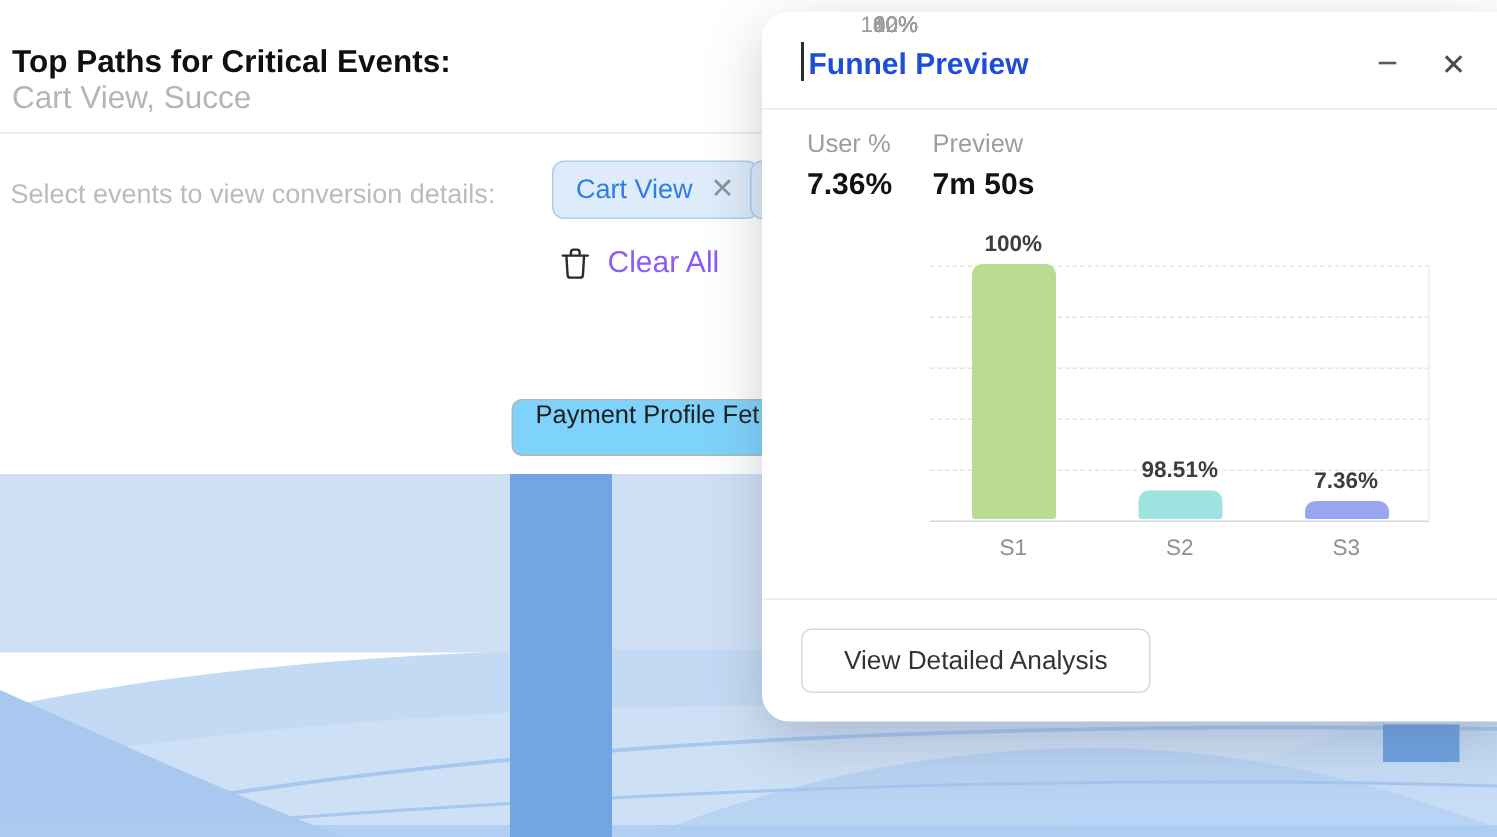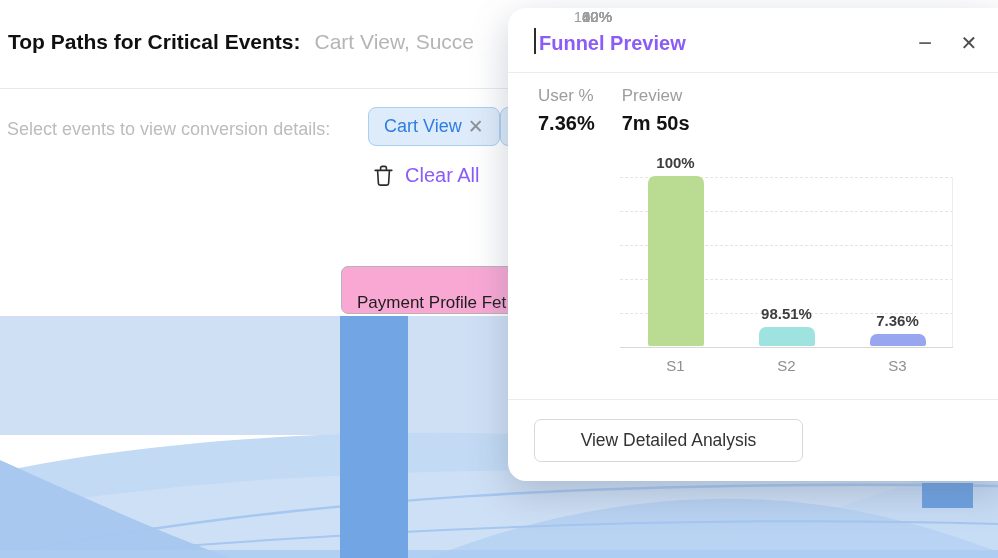--- a/index.html
+++ b/index.html
@@ -6,42 +6,42 @@
   body{
     width:998px;height:558px;position:relative;overflow:hidden;
     background:#ffffff;
     font-family:"Liberation Sans",sans-serif;
     -webkit-font-smoothing:antialiased;
   }
   
   .bg-art{position:absolute;left:0;top:300px;width:998px;height:258px;z-index:0;}
   
   .main{position:absolute;inset:0;z-index:1;}
-  .page-header{position:absolute;left:8px;top:30px;display:flex;align-items:baseline;gap:14px;font-size:21px;white-space:nowrap;}
+  .page-header{position:absolute;left:8px;top:30px;display:flex;align-items:baseline;font-size:21px;white-space:nowrap;flex-direction:column;}
   .page-title{font-weight:bold;color:#101010;}
   .page-subtitle{color:#b5b5b5;}
   .header-divider{position:absolute;left:0;top:88px;width:998px;height:1px;background:#e9e9e9;}
   .prompt{position:absolute;left:7px;top:111px;width:352px;font-size:18px;line-height:37px;color:#bcbcbc;}
-  .chip{position:absolute;top:107px;height:39px;display:flex;align-items:center;gap:6px;
+  .chip{position:absolute;top:107px;height:39px;display:flex;align-items:center;gap:12px;
         padding:0 15px;border:1px solid #a9cff1;background:#ddebfa;border-radius:8px;
         color:#2e7ee0;font-size:18px;box-sizing:border-box;text-align:right;}
   .chip-1{left:368px;}
   .chip-2{left:500px;width:46px;}
   .chip-x{color:#8d9199;font-size:19px;line-height:1;}
   .clear-all{position:absolute;left:374px;top:164px;display:flex;align-items:center;gap:12px;
              font-size:20px;color:#8b5cf6;cursor:pointer;}
-  .event-btn{position:absolute;left:341px;top:266px;height:48px;width:182px;
-             background:#f9a8d4;border:1px solid #b5b5b5;border-radius:7px;
-             font-size:17px;color:#1d1d1d;display:flex;align-items:flex-end;
+  .event-btn{position:absolute;left:341px;top:266px;height:38px;width:182px;
+             background:#7dd3fc;border:1px solid #b5b5b5;border-radius:7px;
+             font-size:17px;color:#1d1d1d;display:flex;align-items:flex-start;
              padding:0 0 0 15px;box-sizing:border-box;white-space:nowrap;overflow:hidden;}
   
   .panel{position:absolute;left:508px;top:8px;width:496px;height:473px;background:#fff;
          border-radius:18px 0 0 18px;box-shadow:0 12px 38px rgba(100,110,135,.33);z-index:2;}
   .caret{position:absolute;left:26px;top:20px;width:2px;height:26px;background:#2d2d2d;}
-  .panel-title{position:absolute;left:31px;top:24px;font-size:20px;font-weight:600;color:#8b5cf6;}
+  .panel-title{position:absolute;left:31px;top:24px;font-size:20px;font-weight:600;color:#1d4ed8;}
   .win-btn{position:absolute;top:22px;width:26px;height:26px;display:flex;align-items:center;
            justify-content:center;color:#5a5a5a;cursor:pointer;}
   .min-btn{left:404px;font-size:24px;}
   .close-btn{left:448px;font-size:20px;color:#4c4c4c;}
   .panel-div1{position:absolute;left:0;top:64px;width:100%;height:1px;background:#ececec;}
   .stats{position:absolute;left:30px;top:78px;display:flex;gap:27px;}
   .stat-label{font-size:17px;color:#9d9d9d;}
   .stat-value{font-size:20px;font-weight:bold;color:#121212;margin-top:6px;}
   
   .ytick{position:absolute;left:48px;width:56px;text-align:right;font-size:15px;color:#9d9d9d;}
@@ -58,21 +58,21 @@
   .bc0{left:0;} .bc1{left:111px;} .bc2{left:222px;}
   .bar-value{font-size:15px;font-weight:bold;color:#3e3e3e;margin-bottom:5px;}
   .bar{width:56px;border-radius:7px 7px 2px 2px;}
   .cat{position:absolute;top:349px;width:111px;text-align:center;font-size:15px;color:#8f8f8f;}
   .c0{left:112px;} .c1{left:223px;} .c2{left:334px;}
   .panel-div2{position:absolute;left:0;top:391px;width:100%;height:1px;background:#ececec;}
   .actions{position:absolute;left:26px;top:411px;display:flex;gap:19px;}
   .action-btn{height:43px;border:1px solid #d8d8d8;border-radius:7px;background:#fff;
               font-size:17.5px;color:#333;display:flex;align-items:center;justify-content:center;
               cursor:pointer;box-sizing:border-box;}
-  .act-0{width:269px;} .act-1{width:176px;}
+  .act-0{width:233px;} .act-1{width:176px;}
 </style>
 </head>
 <body>
 
 <svg class="bg-art" viewBox="0 0 998 258" xmlns="http://www.w3.org/2000/svg">
   <rect x="0" y="16" width="998" height="119" fill="#cfe0f5"></rect>
   <path d="M0,172 C150,140 360,126 560,136 C760,146 900,142 998,130 L998,258 L0,258 Z" fill="#c2daf4"></path>
   <path d="M0,210 C260,168 560,158 998,186 L998,258 L0,258 Z" fill="#cfe0f5" opacity="0.9"></path>
   <path d="M998,150 C870,200 760,235 640,258 L998,258 Z" fill="#c6dcf5" opacity="0.9"></path>
   <path d="M430,258 C560,205 700,188 820,205 C900,216 960,238 998,252 L998,258 Z" fill="#b7d2f2" opacity="0.95"></path>

